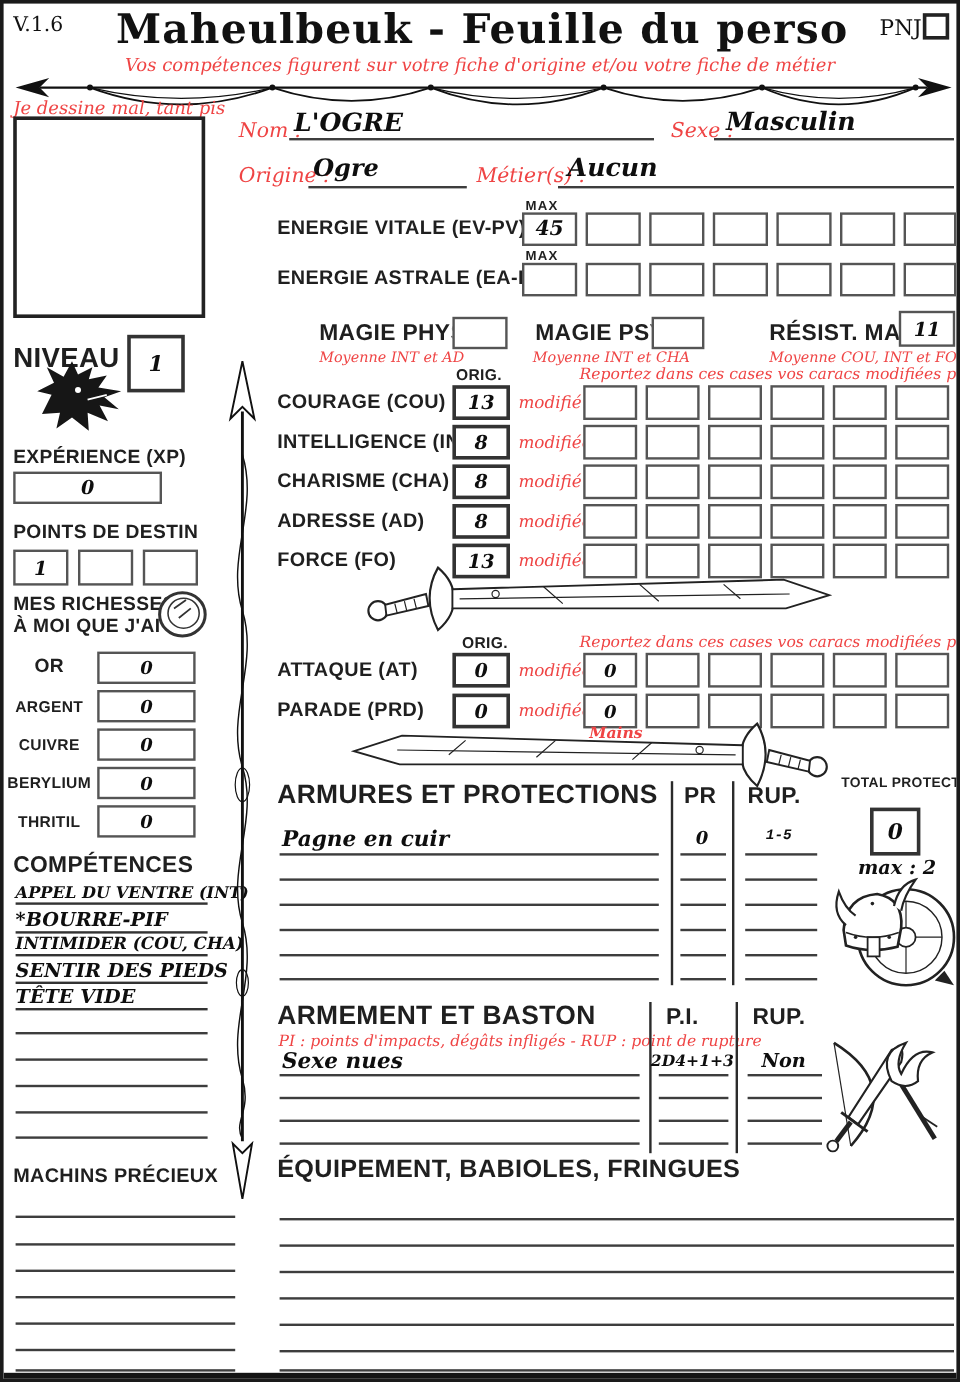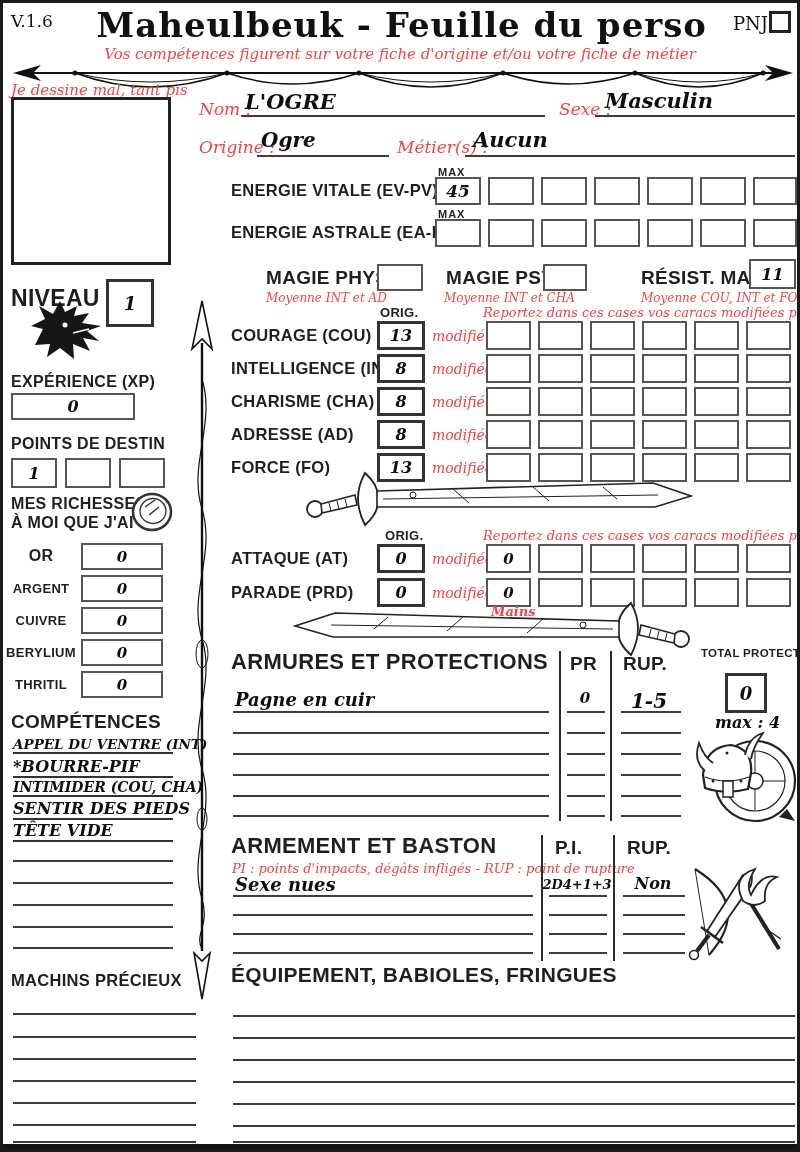--- a/index.html
+++ b/index.html
@@ -326,27 +326,27 @@
   <div class="abs head" style="left:228px;top:646px;font-size:22px;">ARMURES ET PROTECTIONS</div>
   <div class="abs vline" style="left:556px;top:648px;height:170px;"></div>
   <div class="abs vline" style="left:607px;top:648px;height:170px;"></div>
   <div class="abs head" style="left:567px;top:650px;font-size:19px;">PR</div>
   <div class="abs head" style="left:620px;top:650px;font-size:19px;">RUP.</div>
 
   <div class="abs head" style="left:698px;top:644px;width:96px;text-align:center;font-size:11.5px;line-height:1.15;">TOTAL PROTECTION</div>
   <div class="abs box3 ctr" style="left:722px;top:670px;width:42px;height:40px;">
       <span class="hand" style="font-size:18px;">0</span>
     </div>
-  <div class="abs hand" style="left:712px;top:710px;font-size:16px;">max : 4</div>
+  <div class="abs hand" style="left:712px;top:710px;font-size:16px;">max : 2</div>
 
   <div class="abs hand" style="left:232px;top:686px;font-size:18px;">Pagne en cuir</div>
   <div class="abs line" style="left:230px;top:708px;width:316px;"></div>
   <div class="abs hand ctr" style="left:562px;top:686px;width:40px;font-size:15px;">0</div>
   <div class="abs line" style="left:564px;top:708px;width:38px;"></div>
-  <div class="abs hand ctr" style="left:614px;top:686px;width:64px;font-size:20px;">1-5</div>
+  <div class="abs hand ctr" style="left:614px;top:686px;width:64px;font-size:12px;font-family:Liberation Mono, monospace;">1-5</div>
   <div class="abs line" style="left:618px;top:708px;width:60px;"></div>
 
   <div class="abs line" style="left:230px;top:729px;width:316px;"></div>
     <div class="abs line" style="left:564px;top:729px;width:38px;"></div>
     <div class="abs line" style="left:618px;top:729px;width:60px;"></div>
   <div class="abs line" style="left:230px;top:750px;width:316px;"></div>
     <div class="abs line" style="left:564px;top:750px;width:38px;"></div>
     <div class="abs line" style="left:618px;top:750px;width:60px;"></div>
   <div class="abs line" style="left:230px;top:771px;width:316px;"></div>
     <div class="abs line" style="left:564px;top:771px;width:38px;"></div>

